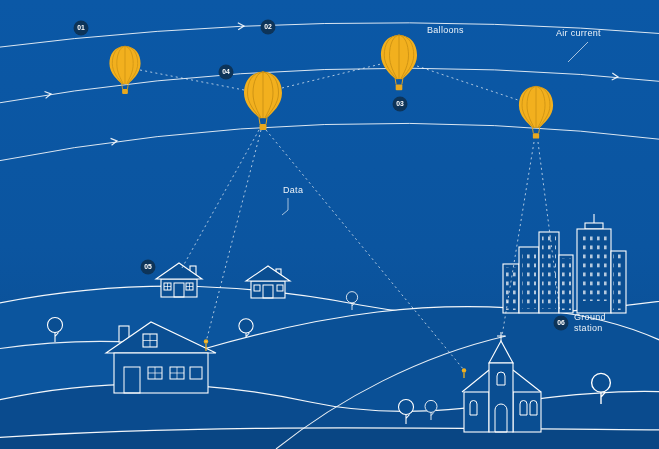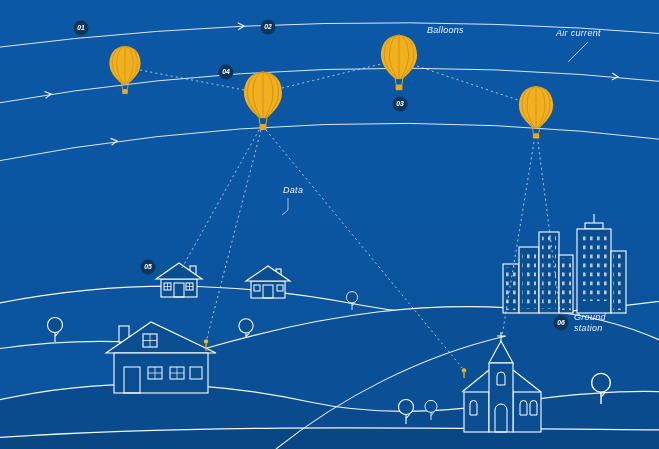--- a/index.html
+++ b/index.html
@@ -1,17 +1,17 @@
 <!DOCTYPE html>
 <html><head>
 <meta charset="utf-8">
 <title>Diagram</title>
 <style>
   html,body{margin:0;padding:0;background:#0a4c8e;}
-  .stage{position:relative;width:659px;height:449px;overflow:hidden;font-family:"Liberation Sans",sans-serif;font-style:italic;}
+  .stage{position:relative;width:659px;height:449px;overflow:hidden;font-family:"Liberation Sans",sans-serif;}
   svg{display:block;}
   svg text{font-family:"Liberation Sans",sans-serif;}
   .lbl{font-size:9px;fill:rgba(255,255,255,0.92);letter-spacing:.3px;}
   .badge-txt{font-size:6.8px;font-weight:bold;fill:#ffffff;text-anchor:middle;}
   .hill{stroke:#ffffff;stroke-width:1.25;stroke-opacity:.95;}
   .contour{fill:none;stroke:#ffffff;stroke-width:1.1;stroke-opacity:.9;}
   .arc{fill:none;stroke:#ffffff;stroke-width:1;stroke-opacity:.85;}
   .arrow{fill:none;stroke:#ffffff;stroke-width:1.2;stroke-opacity:.9;}
   .dash{fill:none;stroke:#ffffff;stroke-width:.9;stroke-opacity:.75;stroke-dasharray:2 3.2;}
   .bld{fill:#0a4e92;stroke:#ffffff;stroke-width:1.1;}

